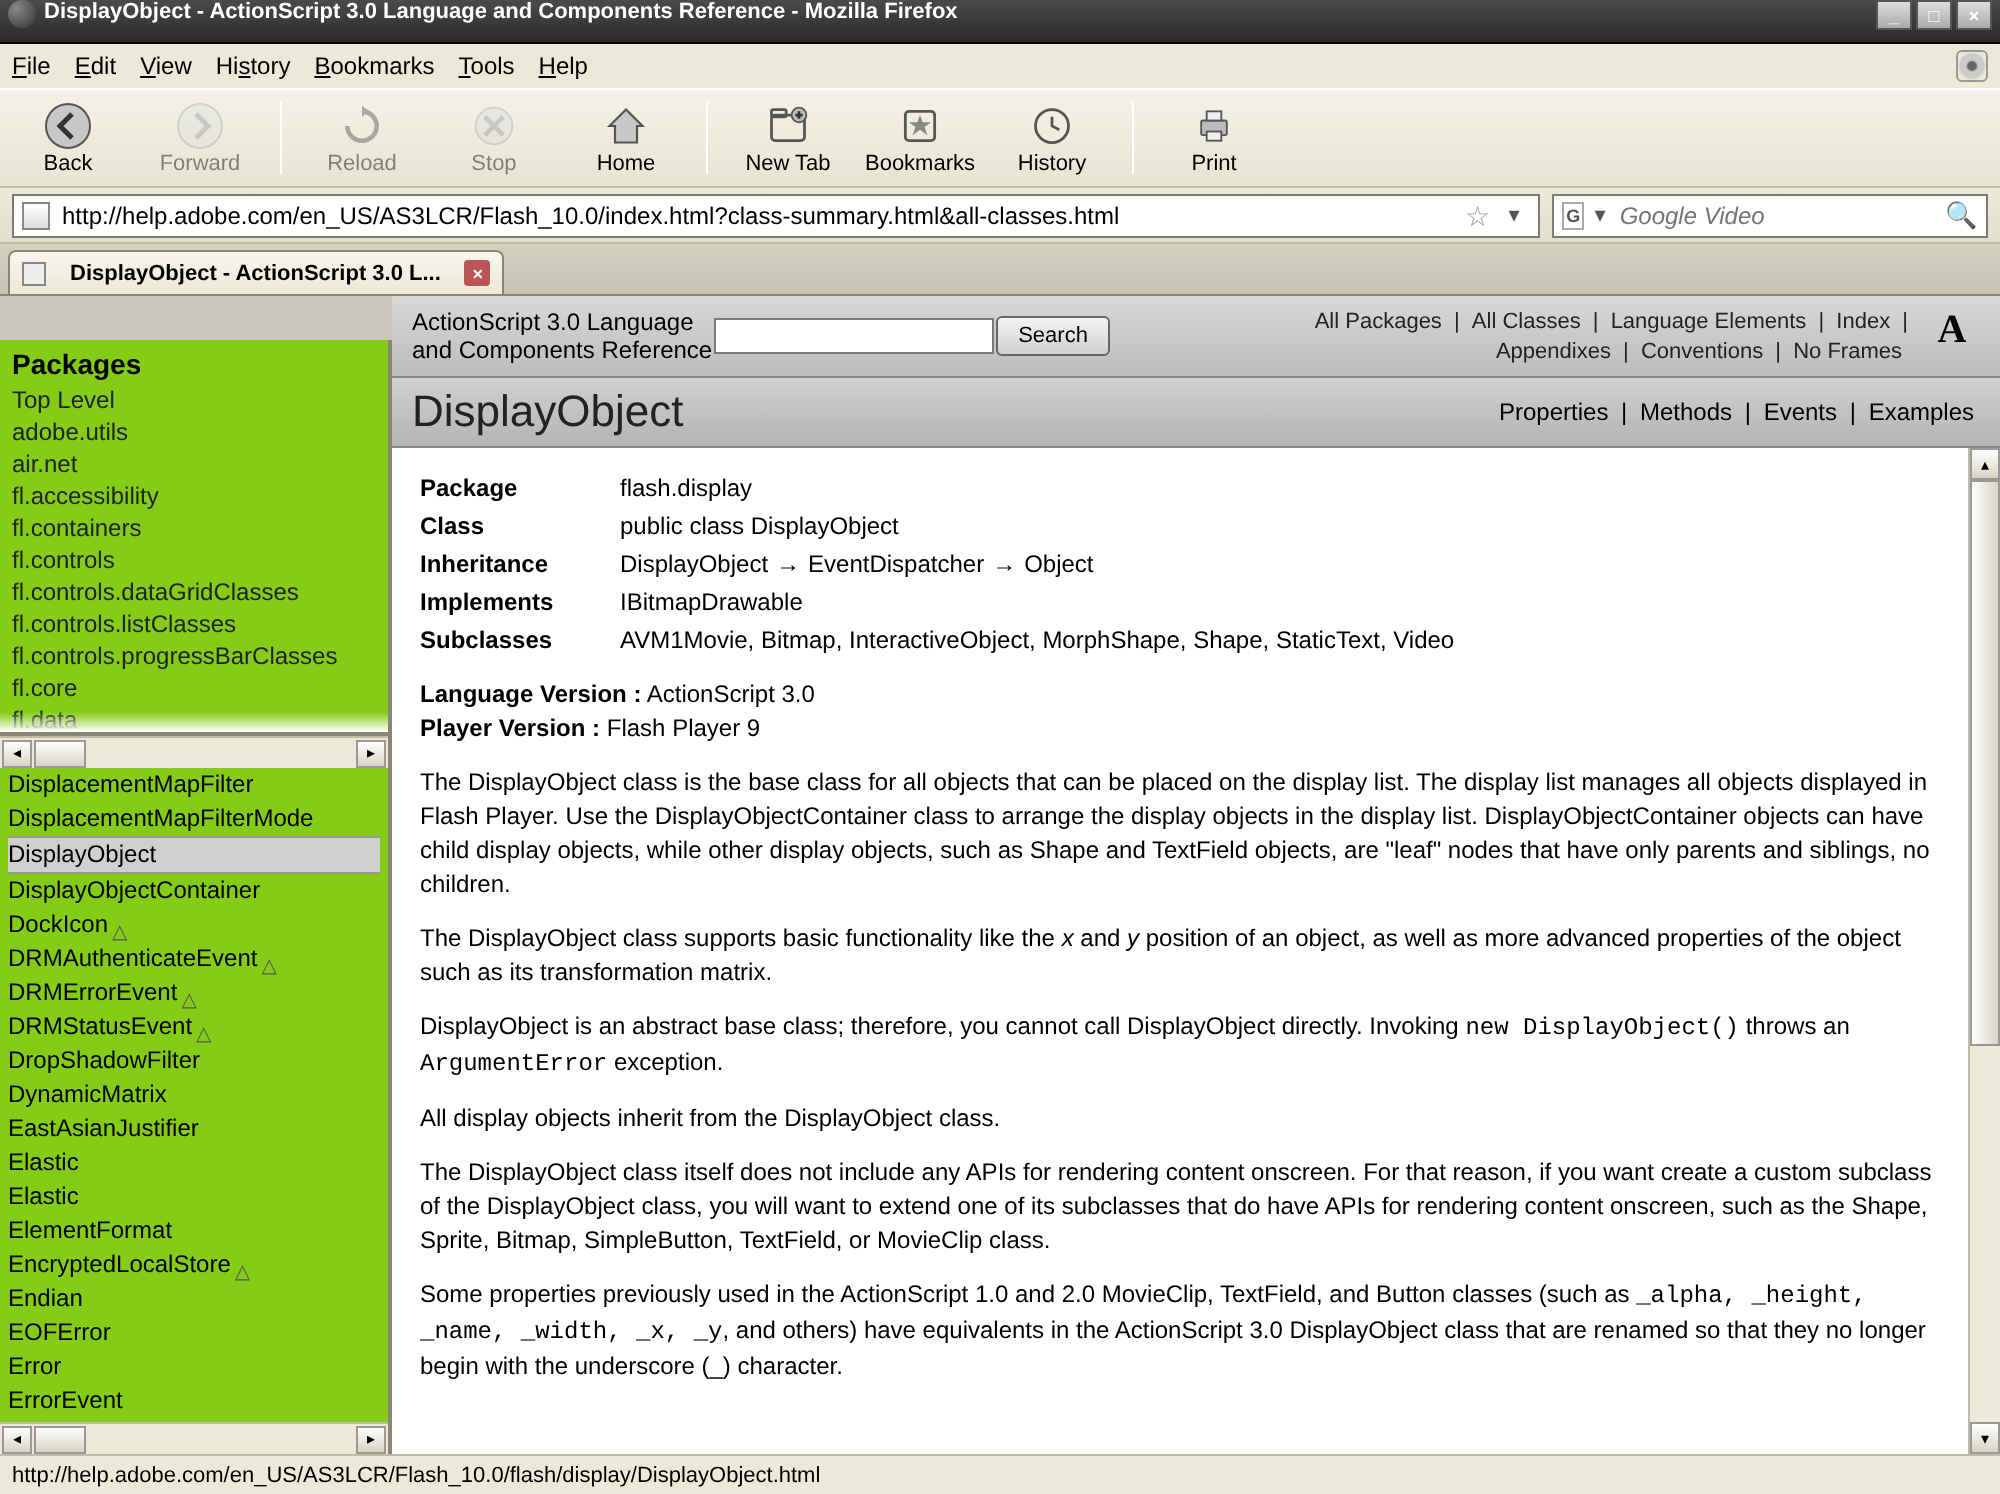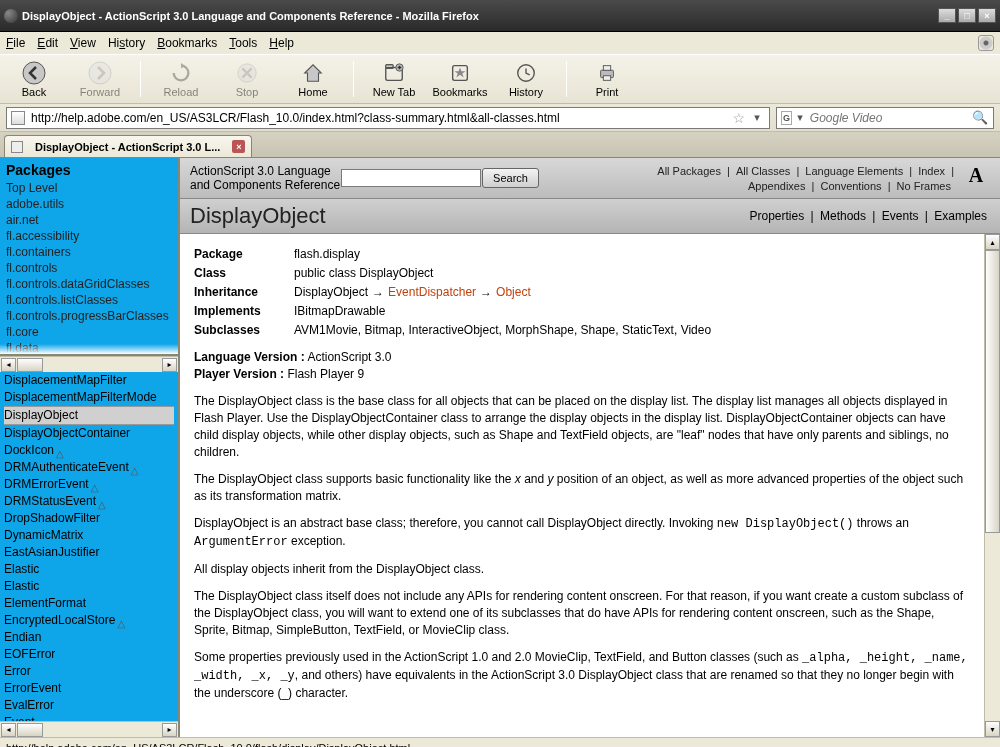--- a/index.html
+++ b/index.html
@@ -9,25 +9,25 @@
     font-size: 11px;
     background: #ece9d8;
     color: #000;
     width: 1000px;
     height: 747px;
     overflow: hidden;
     position: relative;
   }
   
   .titlebar {
-    height: 32px;
+    height: 22px;
     background: linear-gradient(#4a4a4a, #2a2a2a);
     color: #fff;
     display: flex;
-    align-items: center;
+    align-items: flex-start;
     padding: 0 4px;
     font-size: 11px;
     border-bottom: 1px solid #000;
   }
   .titlebar .ff-icon {
     width: 14px; height: 14px;
     border-radius: 50%;
     background: radial-gradient(circle at 30% 30%, #888, #333);
     margin-right: 4px;
     flex-shrink: 0;
@@ -143,24 +143,25 @@
   .tab .tabicon { width:12px; height:12px; border:1px solid #888; background:#eee; }
   .tab .tabx { width:13px; height:13px; background:#b55; color:#fff; border-radius:2px; display:flex; align-items:center; justify-content:center; font-size:9px; cursor:pointer; }
   
   .content {
     display: flex;
     height: calc(747px - 22px - 22px - 50px - 28px - 26px - 20px);
     background: #cac8bc;
   }
   
   .sidebar {
-    width: 180px;
+    width: 196px;
     display: flex; flex-direction: column;
-    background: #0ea5e9;
+    background: #84cc16;
     border-right: 2px solid #8a8674;
+    margin-top: 22px;
   }
   .pkgheader {
     font-weight: bold;
     font-size: 14px;
     padding: 4px 6px 2px;
     font-family: "Trebuchet MS", sans-serif;
   }
   .pkglist {
     flex: 0 0 auto;
     height: 176px;
@@ -265,21 +266,21 @@
     font-family: Verdana, sans-serif;
     font-size: 12px;
     line-height: 17px;
     position: relative;
   }
   .metatable { margin-bottom: 10px; }
   .metatable .row { display:flex; margin-bottom:2px; }
   .metatable .label { width: 100px; font-weight: bold; }
   .metatable .val { flex:1; }
   .metatable .val .arrow { margin: 0 4px; font-size: 12px; }
-  .metatable .val a { color: #c2410c; text-decoration: none; }
+  .metatable .val a { color: #000000; text-decoration: none; }
   .docbody p { margin: 0 0 10px 0; }
   .docbody code { font-family: "Courier New", monospace; font-size: 12px; }
   .docbody em { font-style: italic; }
   .vscroll {
     position:absolute; right:0; top:0; bottom:0; width:16px;
     background:#ece9d8; border-left:1px solid #c0bca8;
     display:flex; flex-direction:column;
   }
   .vscroll .varrow { height:16px; background:linear-gradient(#fefefe,#d8d4c4); border:1px solid #999; display:flex;align-items:center;justify-content:center;font-size:8px; }
   .vscroll .vtrack { flex:1; position:relative; }

